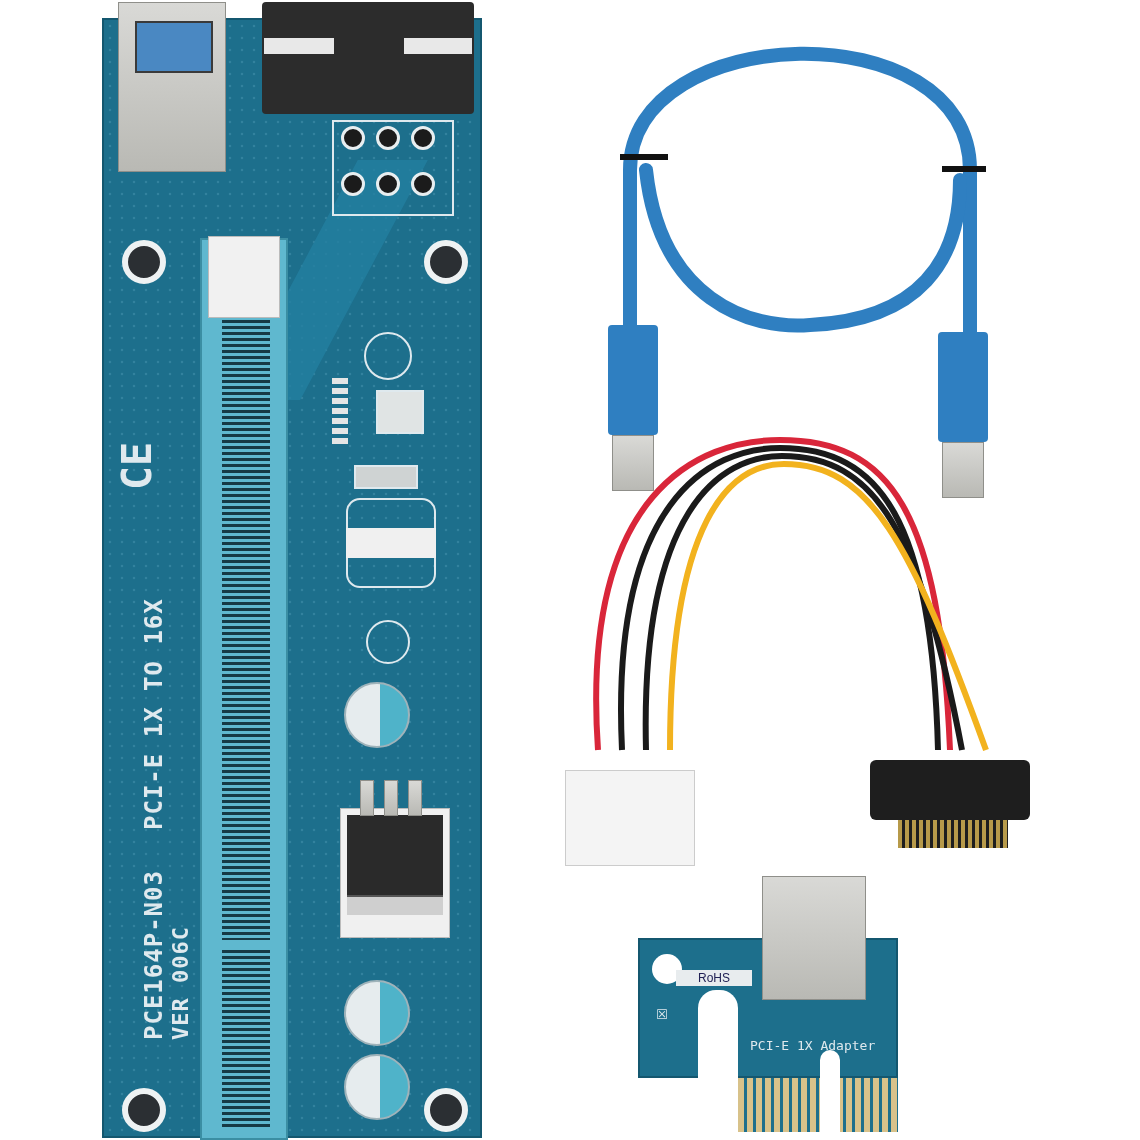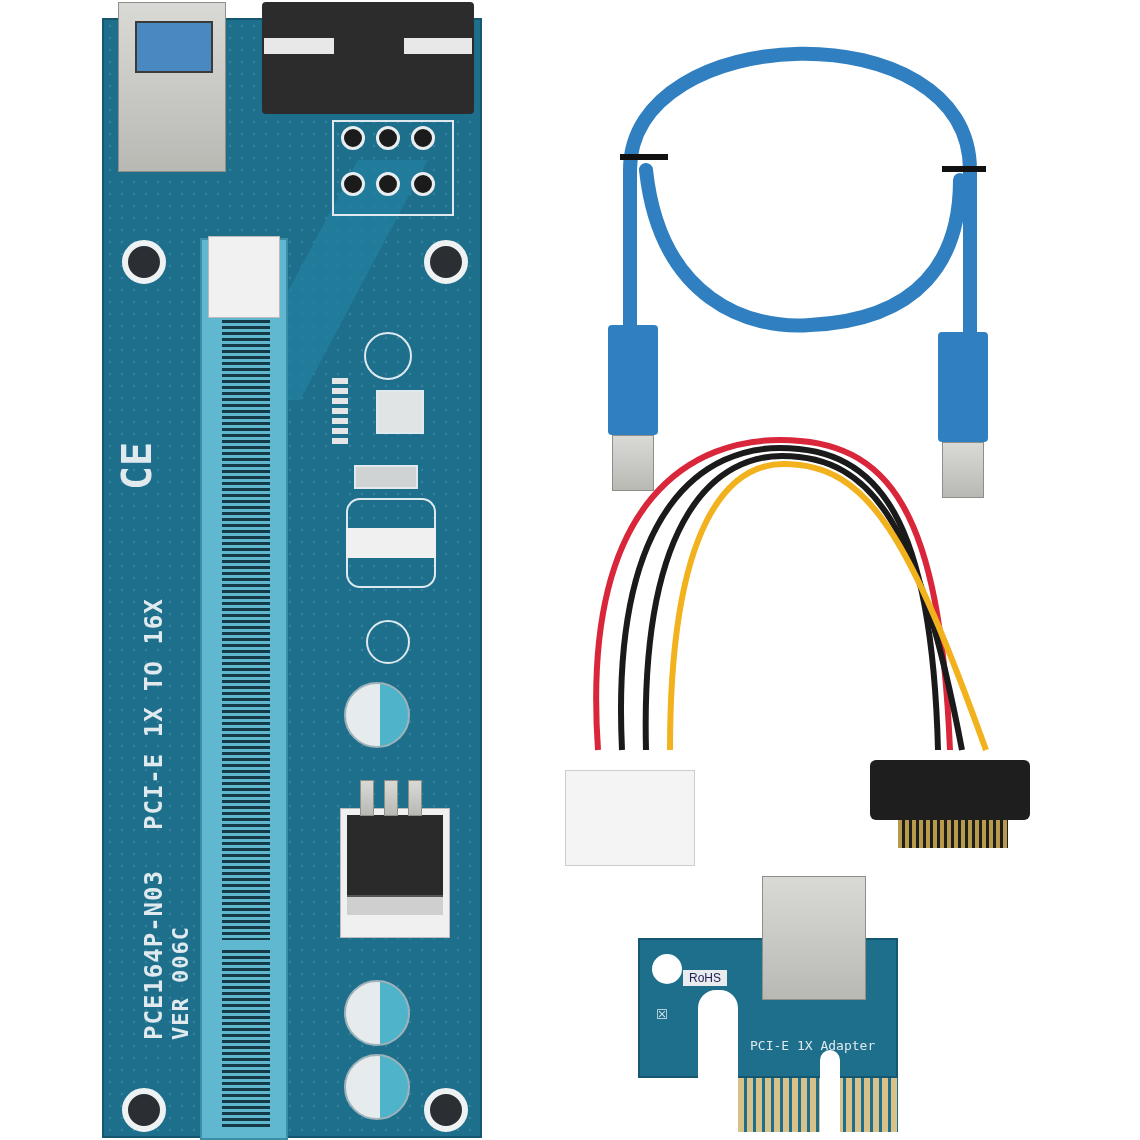--- a/index.html
+++ b/index.html
@@ -95,20 +95,20 @@
   <path d="M110 320 C110 90 170 34 224 34 C310 34 350 110 426 320" fill="none" stroke="#f2b21e" stroke-width="6"></path>
 </svg>
 <div class="abs" style="left:565px;top:770px;width:130px;height:96px;background:#f4f4f4;border:1px solid #ccc;box-sizing:border-box;"></div>
 <div class="abs" style="left:870px;top:760px;width:160px;height:96px;">
   <div class="abs" style="left:0;top:0;width:160px;height:60px;background:#1e1e1e;border-radius:6px;"></div>
   <div class="abs" style="left:28px;top:60px;width:110px;height:28px;background:repeating-linear-gradient(90deg,#b79a4a 0 4px,#1e1e1e 4px 7px);"></div>
 </div>
 
 <div class="abs pcb" style="left:638px;top:938px;width:260px;height:140px;">
   <div class="abs" style="left:12px;top:14px;width:30px;height:30px;background:#fff;border-radius:50%;"></div>
-  <div class="abs" style="left:43px;top:30px;background:#e8ecee;color:#225;font-size:12px;padding:1px 6px;">RoHS</div>
+  <div class="abs" style="left:36px;top:30px;background:#e8ecee;color:#225;font-size:12px;padding:1px 22px;">RoHS</div>
   <div class="abs silk" style="left:16px;top:60px;font-size:20px;">☒</div>
   <div class="abs silk" style="left:110px;top:98px;font-size:13px;font-weight:normal;white-space:nowrap;">PCI-E 1X Adapter</div>
   <div class="abs" style="left:58px;top:50px;width:40px;height:92px;background:#fff;border-radius:18px 18px 0 0;"></div>
 </div>
 <div class="abs metal" style="left:762px;top:876px;width:104px;height:124px;"></div>
 <div class="abs" style="left:738px;top:1078px;width:160px;height:54px;background:repeating-linear-gradient(90deg,#d8c28a 0 6px,#1d6f8c 6px 9px);"></div>
 <div class="abs" style="left:820px;top:1050px;width:20px;height:84px;background:#fff;border-radius:10px 10px 0 0;"></div>
 
 </body></html>

